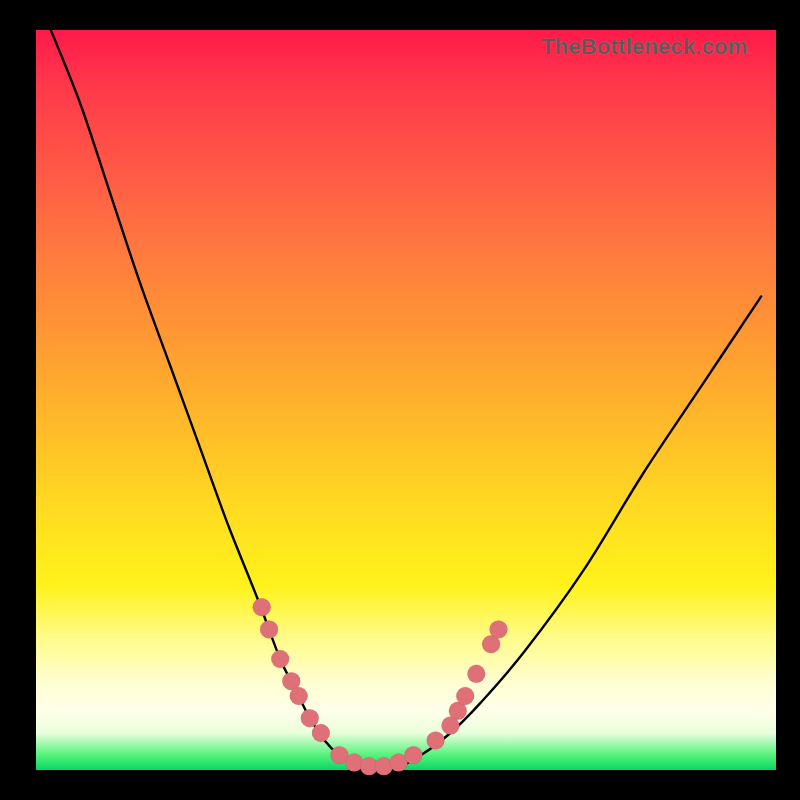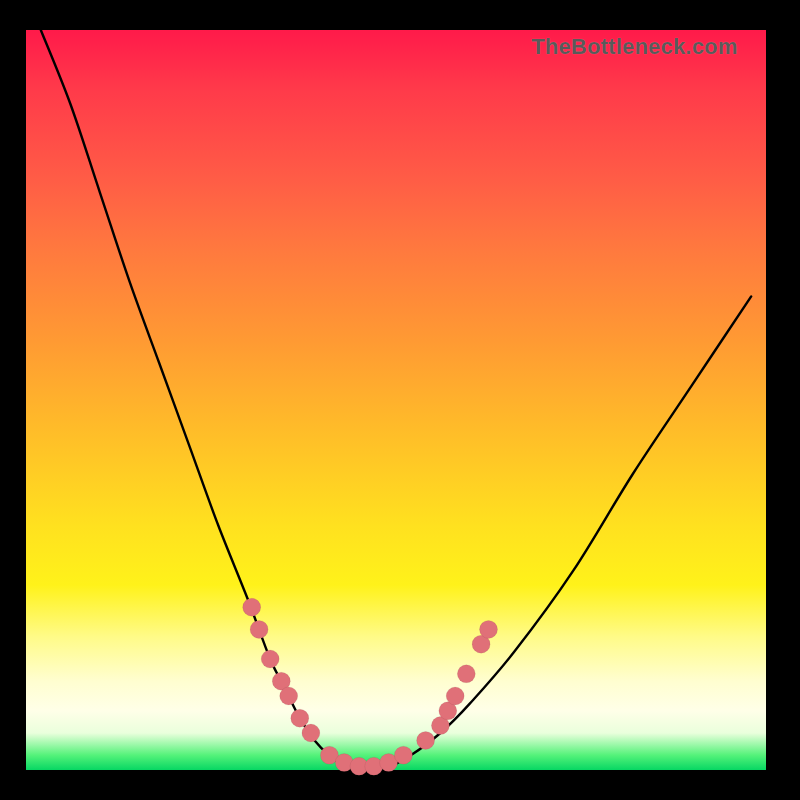--- a/index.html
+++ b/index.html
@@ -14,21 +14,21 @@
   .frame {
     position: absolute;
     left: 0;
     top: 0;
     width: 800px;
     height: 800px;
     background: #000;
   }
   .plot {
     position: absolute;
-    left: 26px;
+    left: 36px;
     top: 30px;
     width: 740px;
     height: 740px;
     background: linear-gradient(
       to bottom,
       #ff1a4a 0%,
       #ff3a4a 8%,
       #ff5c46 20%,
       #ff7a3e 30%,
       #ff9a33 42%,

